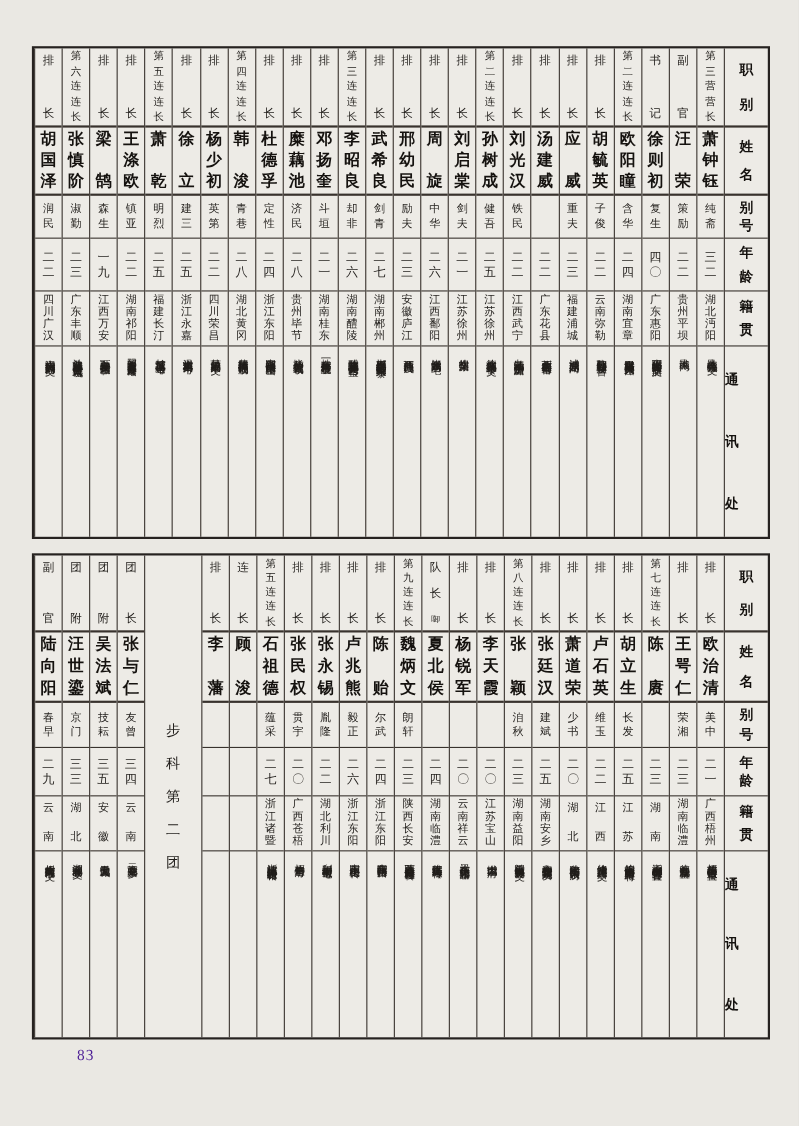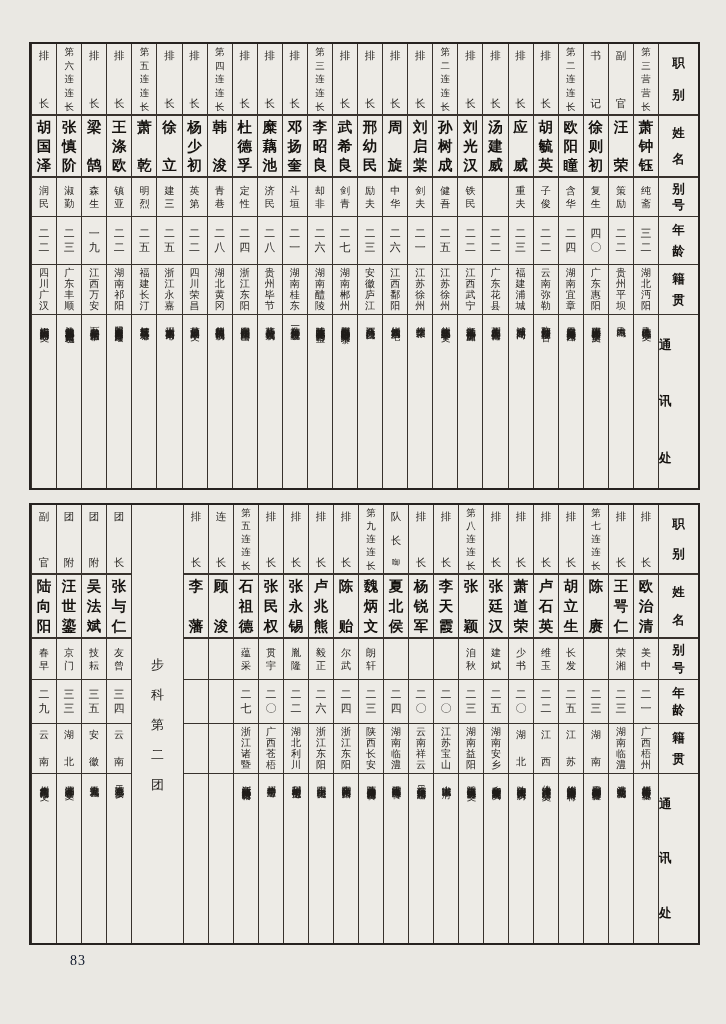--- a/index.html
+++ b/index.html
@@ -67,21 +67,21 @@
   .header-col .row-addr   { flex-direction:column; justify-content:space-between; padding:24px 0; }
 
   .sep-cell { height:100%; border-top:none; justify-content:center; gap:17px; font-size:13px; }
 
   .ch { display:block; }
   .small-ch { font-size:8px; }
 
   .page-number {
     position:absolute; left:70px; top:953px;
     font-family:"Liberation Serif","DejaVu Serif",serif;
-    font-size:14px; color:#0f172a; letter-spacing:1px;
+    font-size:14px; color:#4c1d95; letter-spacing:1px;
   }
 </style>
 </head>
 <body>
 
 <div class="page">
 
   <div class="roster" id="table-top">
     <div class="col header-col">
       <div class="cell row-role spread n2">

